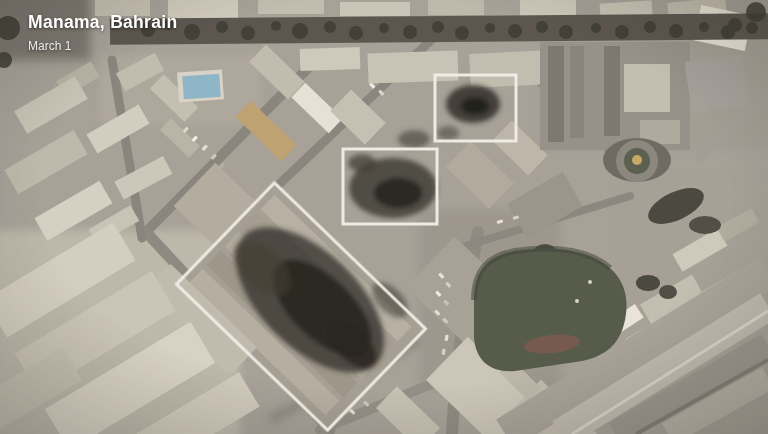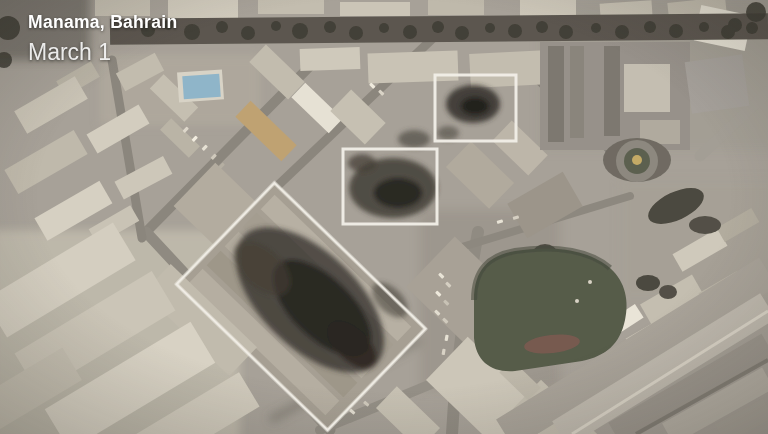--- a/index.html
+++ b/index.html
@@ -2,21 +2,21 @@
 <html><head>
 <meta charset="utf-8">
 <style>
   html,body{margin:0;padding:0;width:768px;height:434px;overflow:hidden;background:#a7a198;
     font-family:"Liberation Sans", sans-serif;}
   .stage{position:relative;width:768px;height:434px;overflow:hidden;}
   .stage svg{position:absolute;left:0;top:0;display:block;}
   .caption{position:absolute;left:28px;top:12px;z-index:10;}
   .caption .loc{font-size:17.5px;font-weight:bold;color:#ffffff;letter-spacing:.3px;
     text-shadow:0 1px 3px rgba(0,0,0,.55);}
-  .caption .date{margin-top:6px;font-size:23px;font-weight:400;color:rgba(255,255,255,.88);
+  .caption .date{margin-top:6px;font-size:12px;font-weight:400;color:rgba(255,255,255,.88);
     text-shadow:0 1px 3px rgba(0,0,0,.5);}
 </style>
 </head>
 <body>
 
 <div class="stage">
   <svg width="768" height="434" viewBox="0 0 768 434">
     <defs>
       <filter id="soft" x="-5%" y="-5%" width="110%" height="110%">
           <feGaussianBlur stdDeviation="0.7"></feGaussianBlur>

